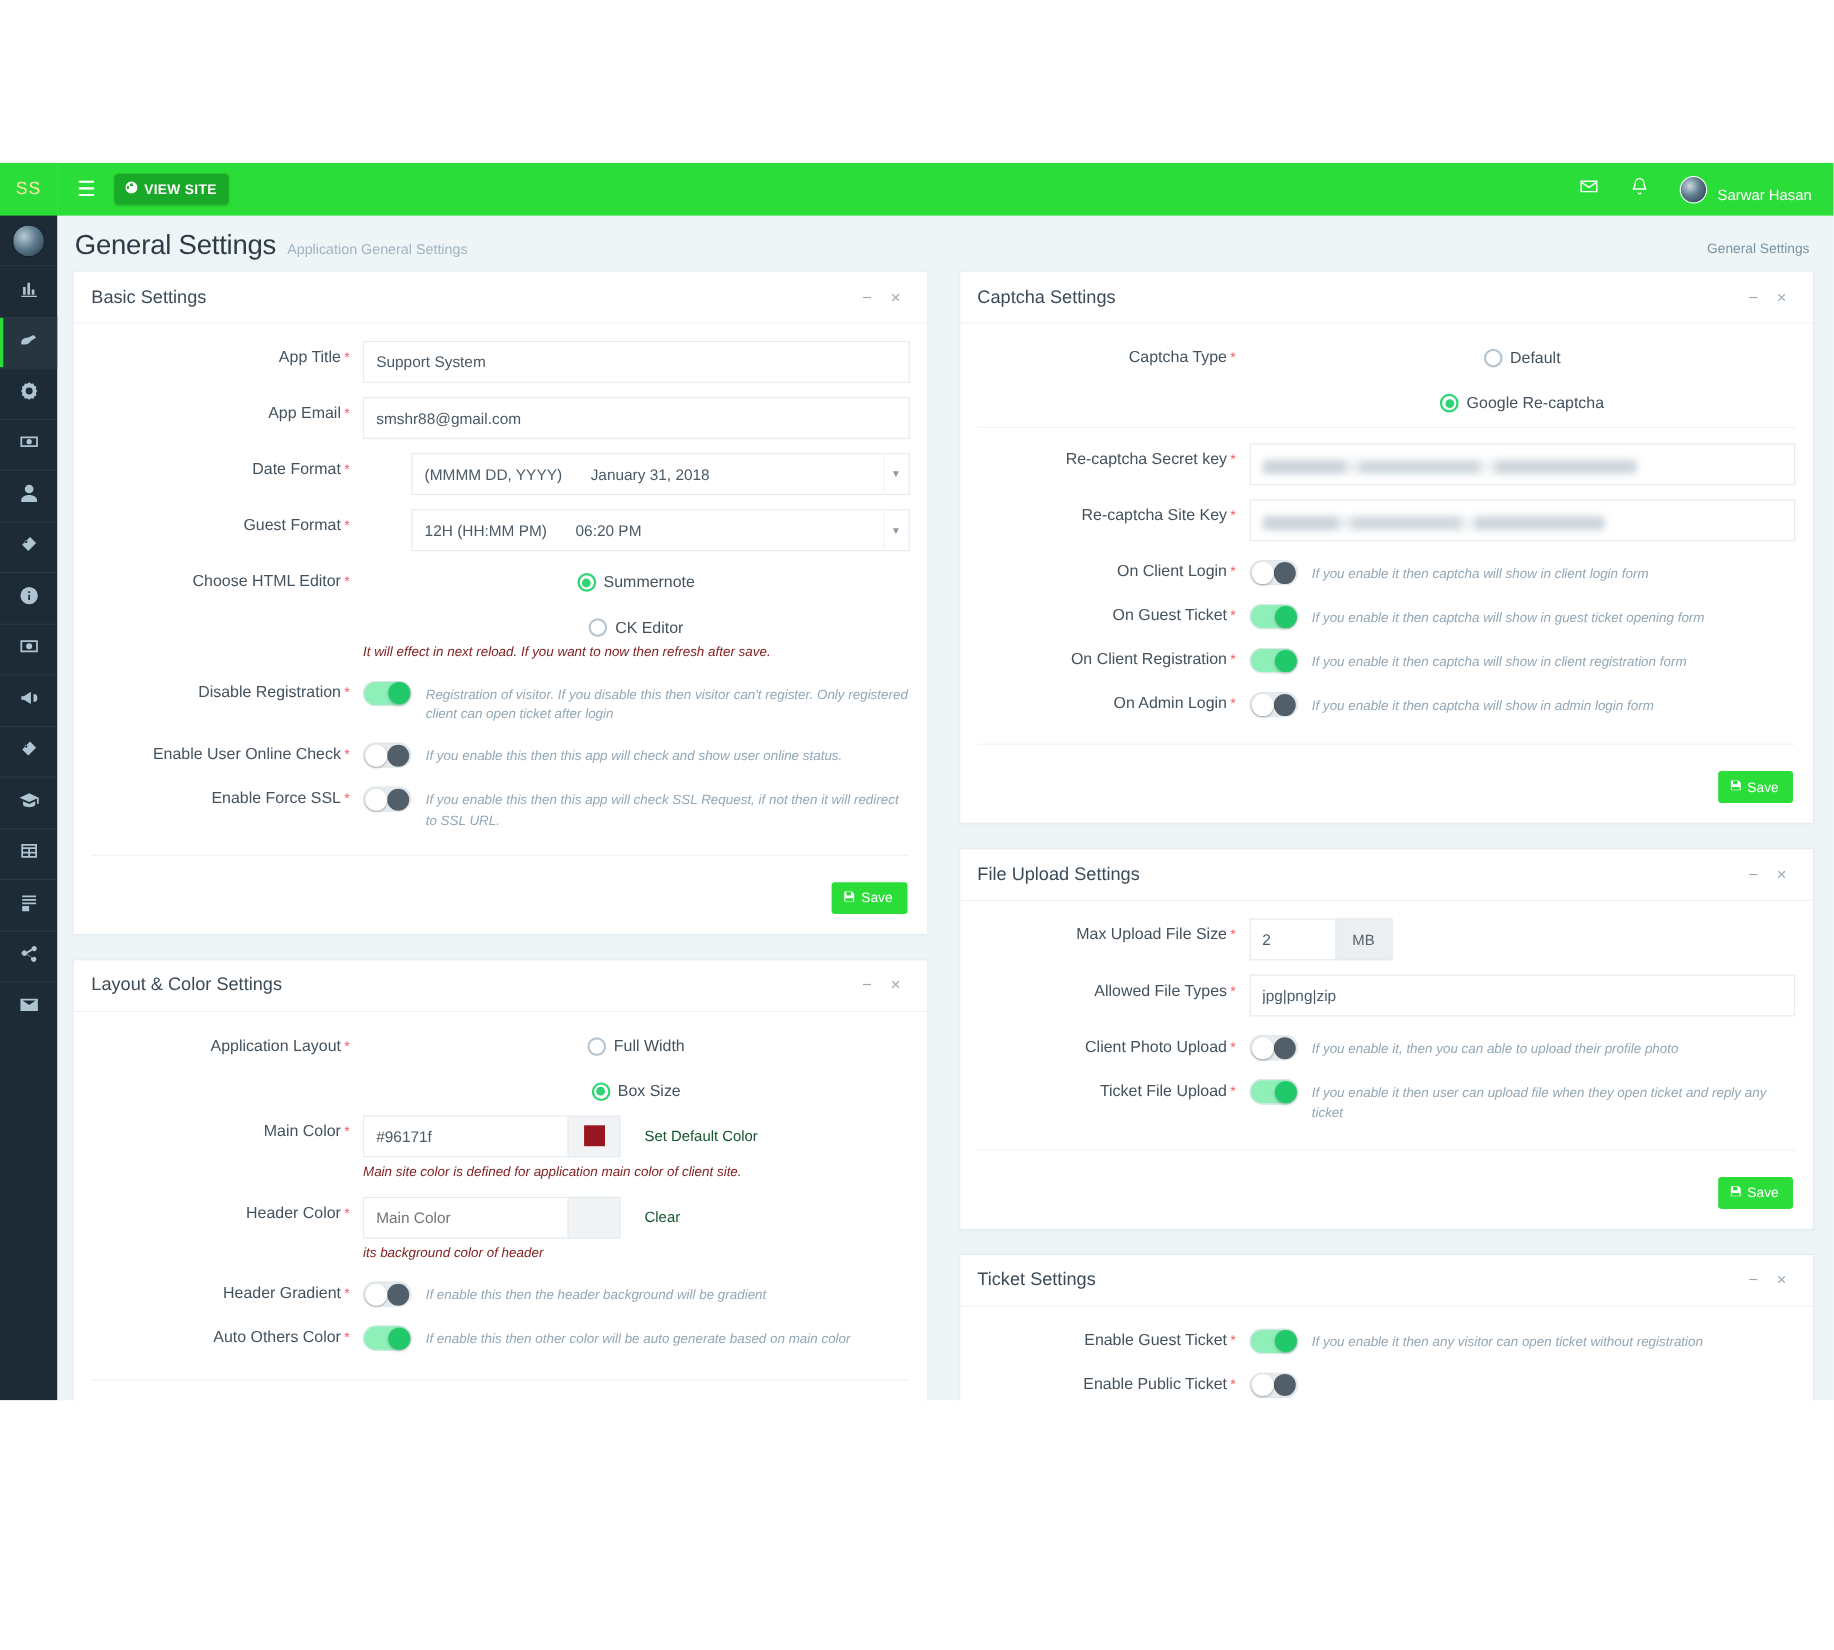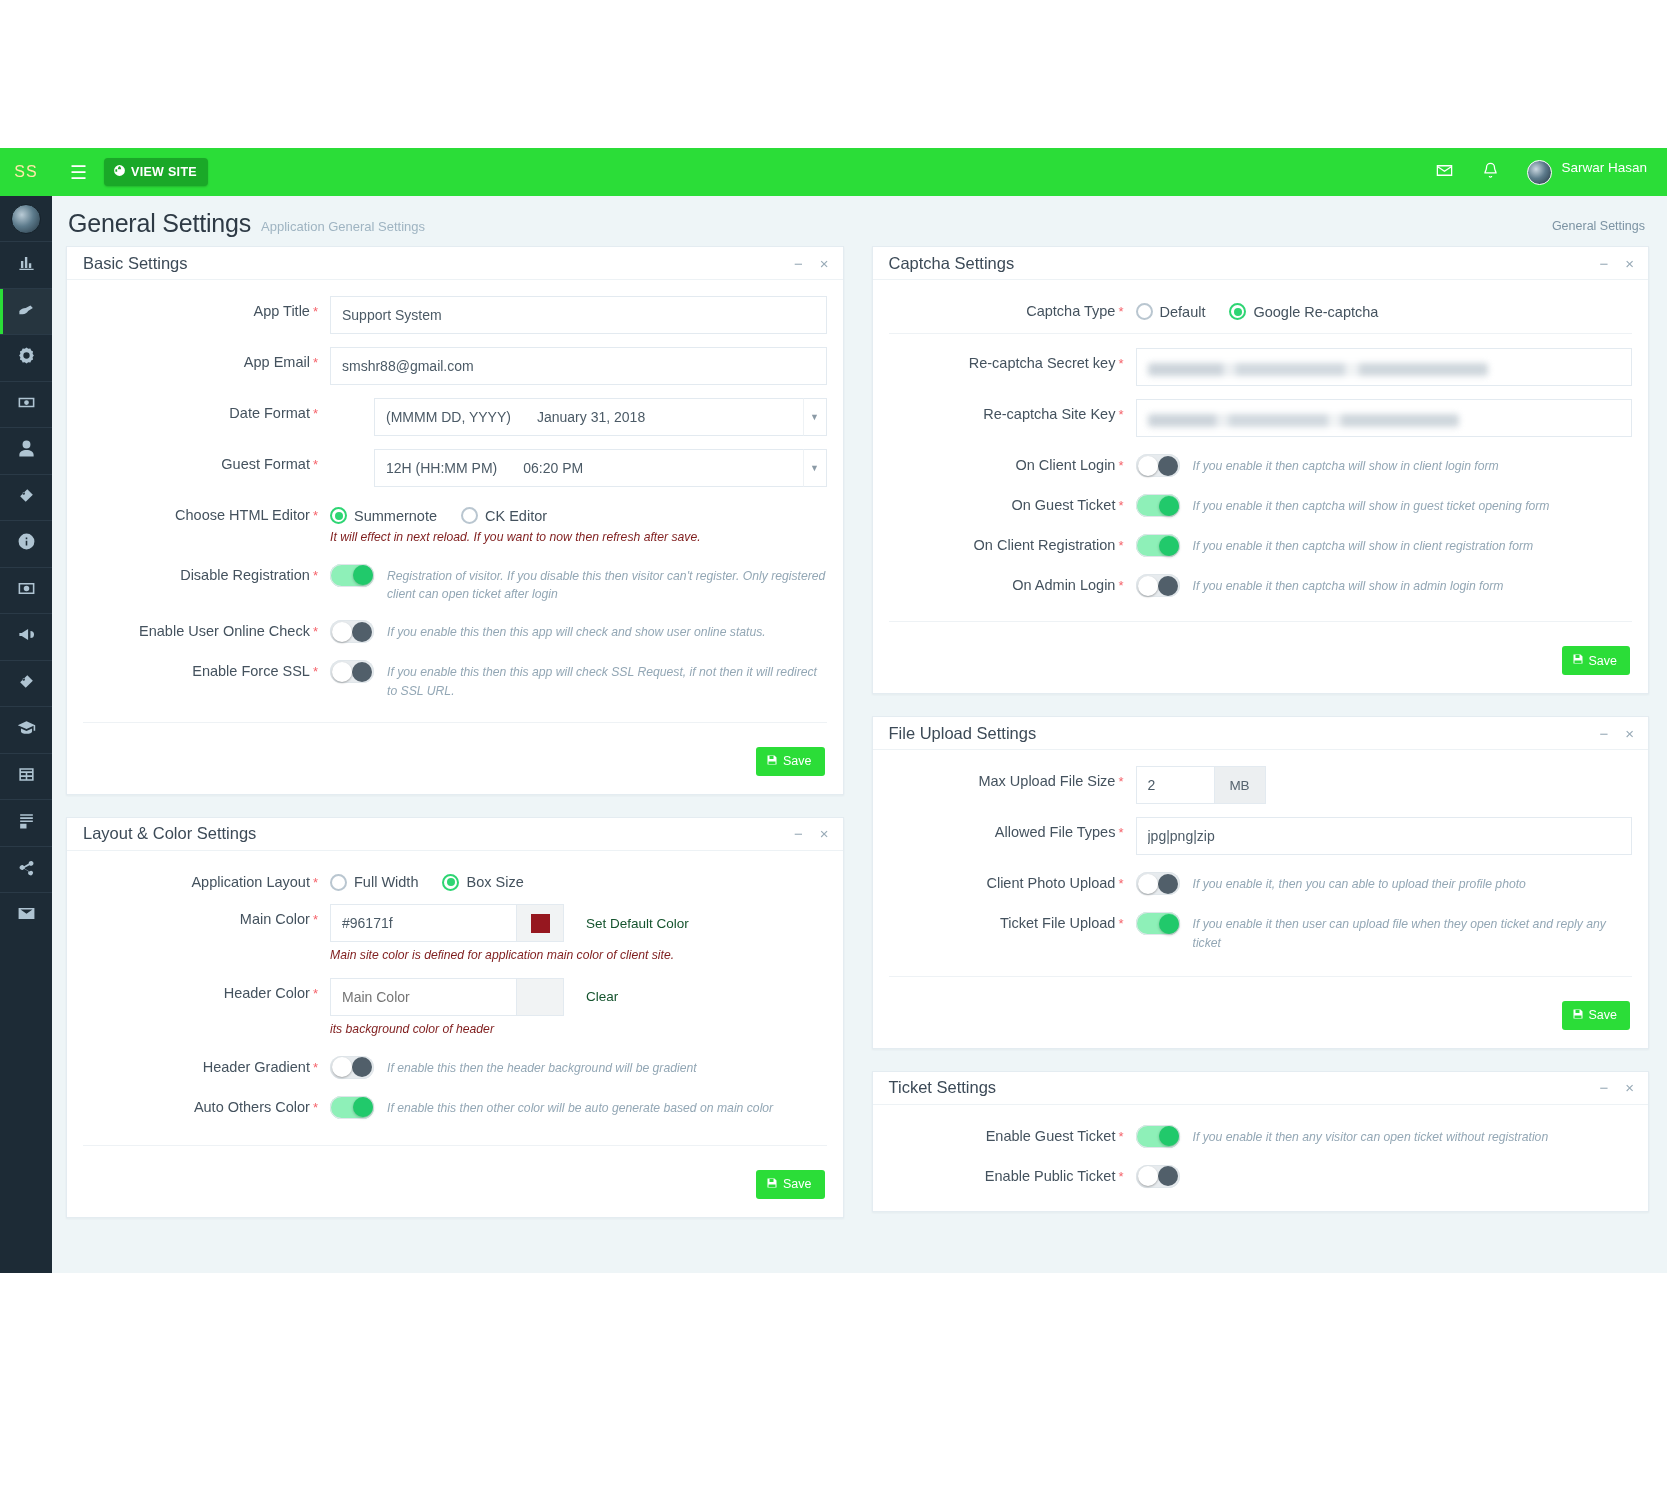--- a/index.html
+++ b/index.html
@@ -60,42 +60,42 @@
     margin-left: 17px;
     background: #1aa828; color: #fff;
     font-size: 12.5px; font-weight: bold; letter-spacing: .3px;
     padding: 6px 11px 6px 9px; border-radius: 4px;
     display: flex; align-items: center; gap: 5px;
     box-shadow: 0 1px 2px rgba(0,0,0,.18);
   }
   .viewsite svg { width: 13px; height: 13px; fill: #fff; }
   .top-right { margin-left: auto; display: flex; align-items: center; gap: 27px; padding-right: 20px; }
   .top-right svg { width: 19px; height: 19px; stroke: #fff; fill: none; stroke-width: 1.6; }
-  .user-chip { display: flex; align-items: flex-start; gap: 9px; }
+  .user-chip { display: flex; align-items: flex-end; gap: 9px; }
   .user-chip .ava {
     width: 25px; height: 25px; border-radius: 50%;
     background: radial-gradient(circle at 35% 35%, #cdd9e2 0%, #5d7b8c 45%, #22333f 100%);
     border: 1.5px solid #ffffff;
   }
   .user-chip .uname { color: #fff; font-size: 13.5px; }
   
   .page-head {
     position: absolute; left: 52px; top: 48px; right: 0; height: 46px;
     display: flex; align-items: flex-end; padding: 0 22px 4px 16px;
   }
   .page-title { font-size: 25px; color: #2e3a45; font-weight: 400; letter-spacing: -.2px; }
   .page-sub { font-size: 13px; color: #9fb4c2; margin-left: 10px; padding-bottom: 4px; }
   .crumb { margin-left: auto; font-size: 12.5px; color: #7c93a3; padding-bottom: 5px; }
   
   .cols { position: absolute; left: 52px; top: 98px; right: 0; bottom: 0; display: flex; gap: 28px; padding: 0 18px 0 14px; }
   .col { flex: 1; display: flex; flex-direction: column; gap: 22px; }
   .card { background: #fff; border: 1px solid #e4ecf1; border-top: 1px solid #e4ecf1; box-shadow: 0 1px 2px rgba(30,60,80,.05); }
   .card-head {
-    height: 33px; display: flex; align-items: center;
-    padding: 0 14px 0 16px; border-bottom: 1px solid #edf2f5;
+    height: 47px; display: flex; align-items: center;
+    padding: 0 24px 0 16px; border-bottom: 1px solid #edf2f5;
   }
   .card-title { font-size: 16.5px; color: #3c4a57; }
   .card-tools { margin-left: auto; display: flex; align-items: center; gap: 17px; color: #98aab7; font-size: 15px; }
   .card-tools span { cursor: pointer; line-height: 1; }
   .card-body { padding: 16px 16px 10px 16px; }
   
   .row { display: flex; align-items: flex-start; margin-bottom: 13px; }
   .lbl {
     width: 247px; text-align: right; padding-right: 12px; padding-top: 7px;
     font-size: 14.5px; color: #44525e; line-height: 1.2;
@@ -111,21 +111,21 @@
   .sel-wrap { position: relative; padding-left: 44px; }
   .sel-wrap .caret {
     position: absolute; right: 0; top: 0; width: 24px; height: 38px;
     border: 1px solid #e3eaf0; border-left: 1px solid #eef2f5; background: #fff;
     display: flex; align-items: center; justify-content: center; font-size: 9px; color: #8b9aa6;
   }
   .sel-val { display: flex; gap: 26px; }
   .sel-val .b { font-size: 14px; color: #4b5a66; }
   .helper { font-size: 12.2px; color: #7f1d1d; font-style: italic; line-height: 1.45; margin-top: 5px; }
   
-  .radios { display: flex; align-items: center; gap: 24px; padding-top: 7px; }
+  .radios { display: flex; align-items: center; gap: 24px; padding-top: 7px; flex-direction: column; }
   .radio { display: flex; align-items: center; gap: 7px; font-size: 14.5px; color: #44525e; cursor: pointer; }
   .dot { width: 17px; height: 17px; border-radius: 50%; border: 2px solid #b9c6d0; display: flex; align-items: center; justify-content: center; }
   .dot.on { border-color: #2ed573; }
   .dot.on::after { content: ""; width: 8px; height: 8px; border-radius: 50%; background: #2ed573; }
   
   .tgrow { display: flex; align-items: flex-start; gap: 13px; padding-top: 4px; }
   .tgl { width: 44px; height: 23px; border-radius: 12px; background: #e7ebee; position: relative; flex: none; box-shadow: inset 0 0 0 1px #e0e6ea; }
   .tgl::after { content: ""; position: absolute; top: 1.5px; left: 2px; width: 20px; height: 20px; border-radius: 50%; background: #fff; box-shadow: 0 1px 2px rgba(0,0,0,.3); }
   .tgl::before { content: ""; position: absolute; top: 1.5px; right: 2px; width: 20px; height: 20px; border-radius: 50%; background: #515f6a; }
   .tgl.on { background: #8ef0b8; }

